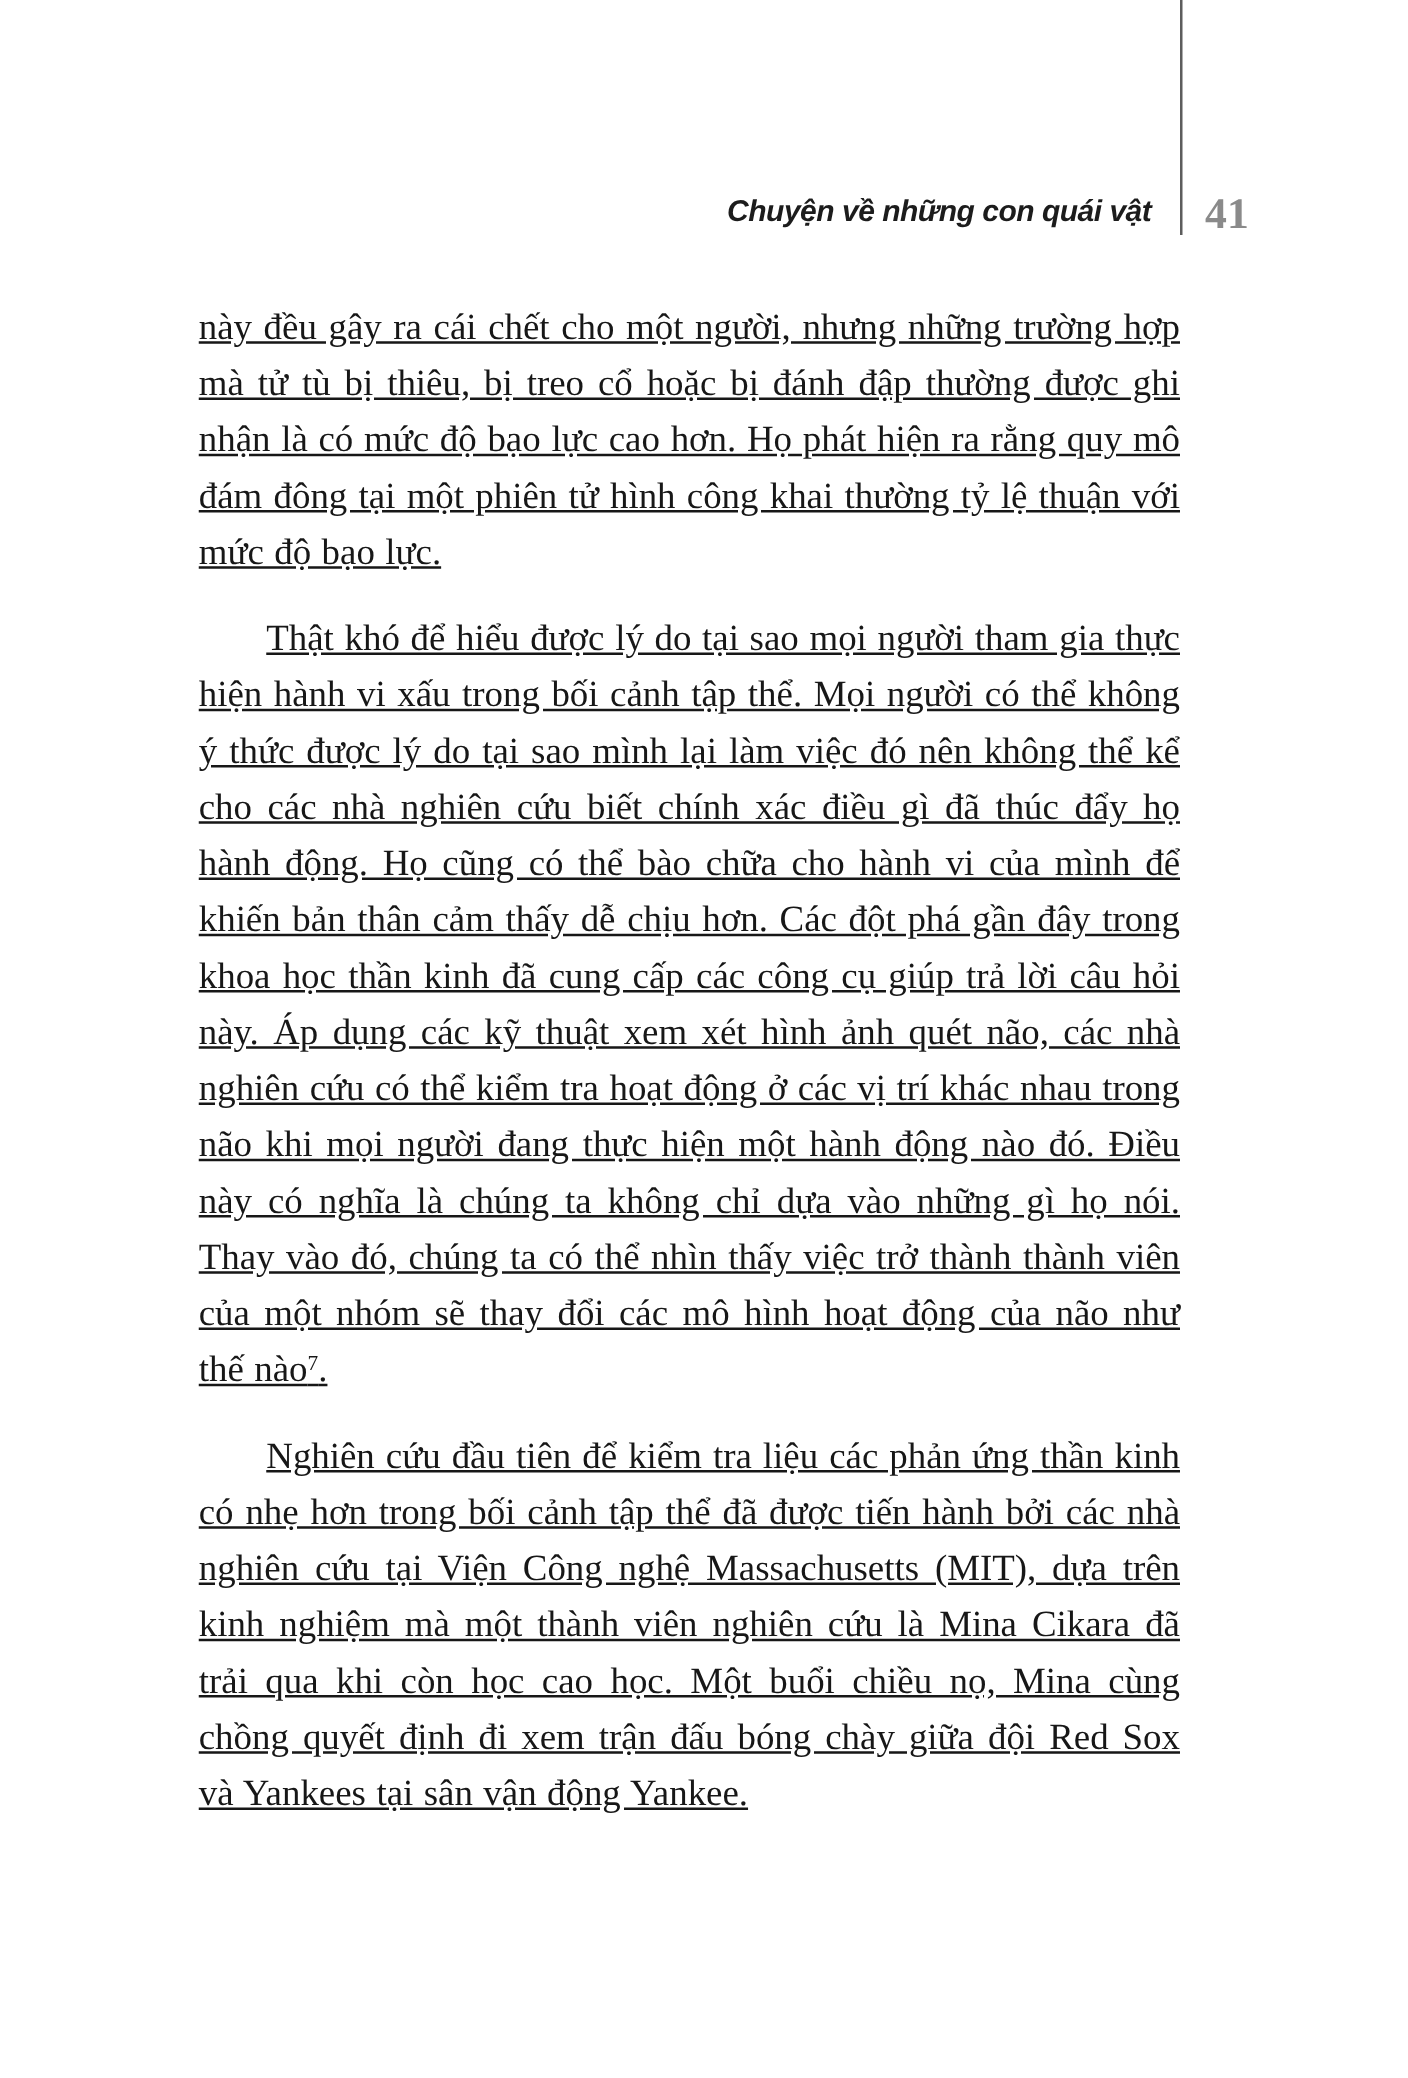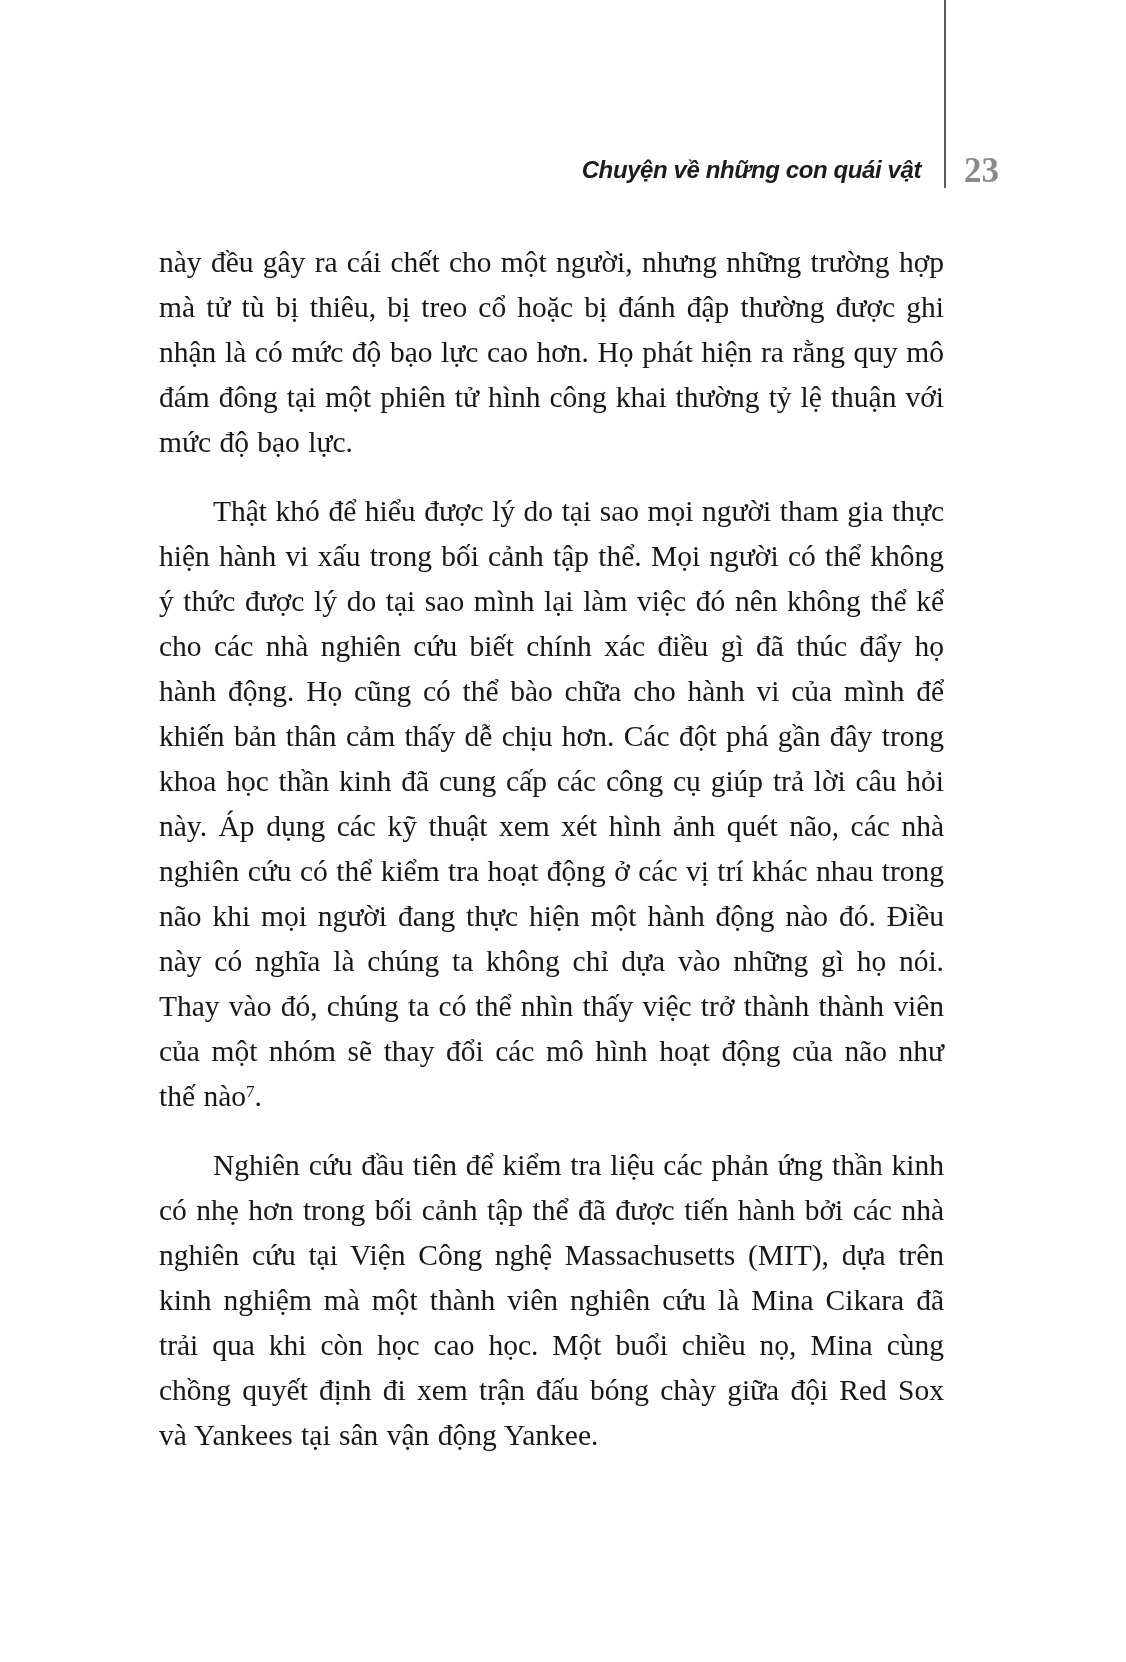--- a/index.html
+++ b/index.html
@@ -55,20 +55,21 @@
     top: 240px;
     width: 785px;
     font-size: 29.5px;
     line-height: 45px;
     color: #171717;
     text-align: justify;
     word-spacing: 1px;
   }
   .para {
     margin: 0 0 15px 0;
+    text-decoration: underline;
   }
   .para.indent {
     text-indent: 54px;
     margin-top: 24px;
   }
   .footnote-ref {
     font-size: 0.58em;
     line-height: 0;
     position: relative;
     top: -0.55em;
@@ -76,21 +77,21 @@
 </style>
 </head>
 <body>
 
 <div class="page">
 
   <div class="header-rule"></div>
 
   <div class="running-title">Chuyện về những con quái vật</div>
 
-  <div class="page-number">23</div>
+  <div class="page-number">41</div>
 
   <div class="body-text">
 
     <p class="para"><span>này đều gây ra cái chết cho một người, nhưng những trường hợp mà tử tù bị thiêu, bị treo cổ hoặc bị đánh đập thường được ghi nhận là có mức độ bạo lực cao hơn. Họ phát hiện ra rằng quy mô đám đông tại một phiên tử hình công khai thường tỷ lệ thuận với mức độ bạo lực.</span></p>
 
     <p class="para indent"><span>Thật khó để hiểu được lý do tại sao mọi người tham gia thực hiện hành vi xấu trong bối cảnh tập thể. Mọi người có thể không ý thức được lý do tại sao mình lại làm việc đó nên không thể kể cho các nhà nghiên cứu biết chính xác điều gì đã thúc đẩy họ hành động. Họ cũng có thể bào chữa cho hành vi của mình để khiến bản thân cảm thấy dễ chịu hơn. Các đột phá gần đây trong khoa học thần kinh đã cung cấp các công cụ giúp trả lời câu hỏi này. Áp dụng các kỹ thuật xem xét hình ảnh quét não, các nhà nghiên cứu có thể kiểm tra hoạt động ở các vị trí khác nhau trong não khi mọi người đang thực hiện một hành động nào đó. Điều này có nghĩa là chúng ta không chỉ dựa vào những gì họ nói. Thay vào đó, chúng ta có thể nhìn thấy việc trở thành thành viên của một nhóm sẽ thay đổi các mô hình hoạt động của não như thế nào</span><span class="footnote-ref">7</span><span>.</span></p>
 
     <p class="para indent"><span>Nghiên cứu đầu tiên để kiểm tra liệu các phản ứng thần kinh có nhẹ hơn trong bối cảnh tập thể đã được tiến hành bởi các nhà nghiên cứu tại Viện Công nghệ Massachusetts (MIT), dựa trên kinh nghiệm mà một thành viên nghiên cứu là Mina Cikara đã trải qua khi còn học cao học. Một buổi chiều nọ, Mina cùng chồng quyết định đi xem trận đấu bóng chày giữa đội Red Sox và Yankees tại sân vận động Yankee.</span></p>
 
   </div>

